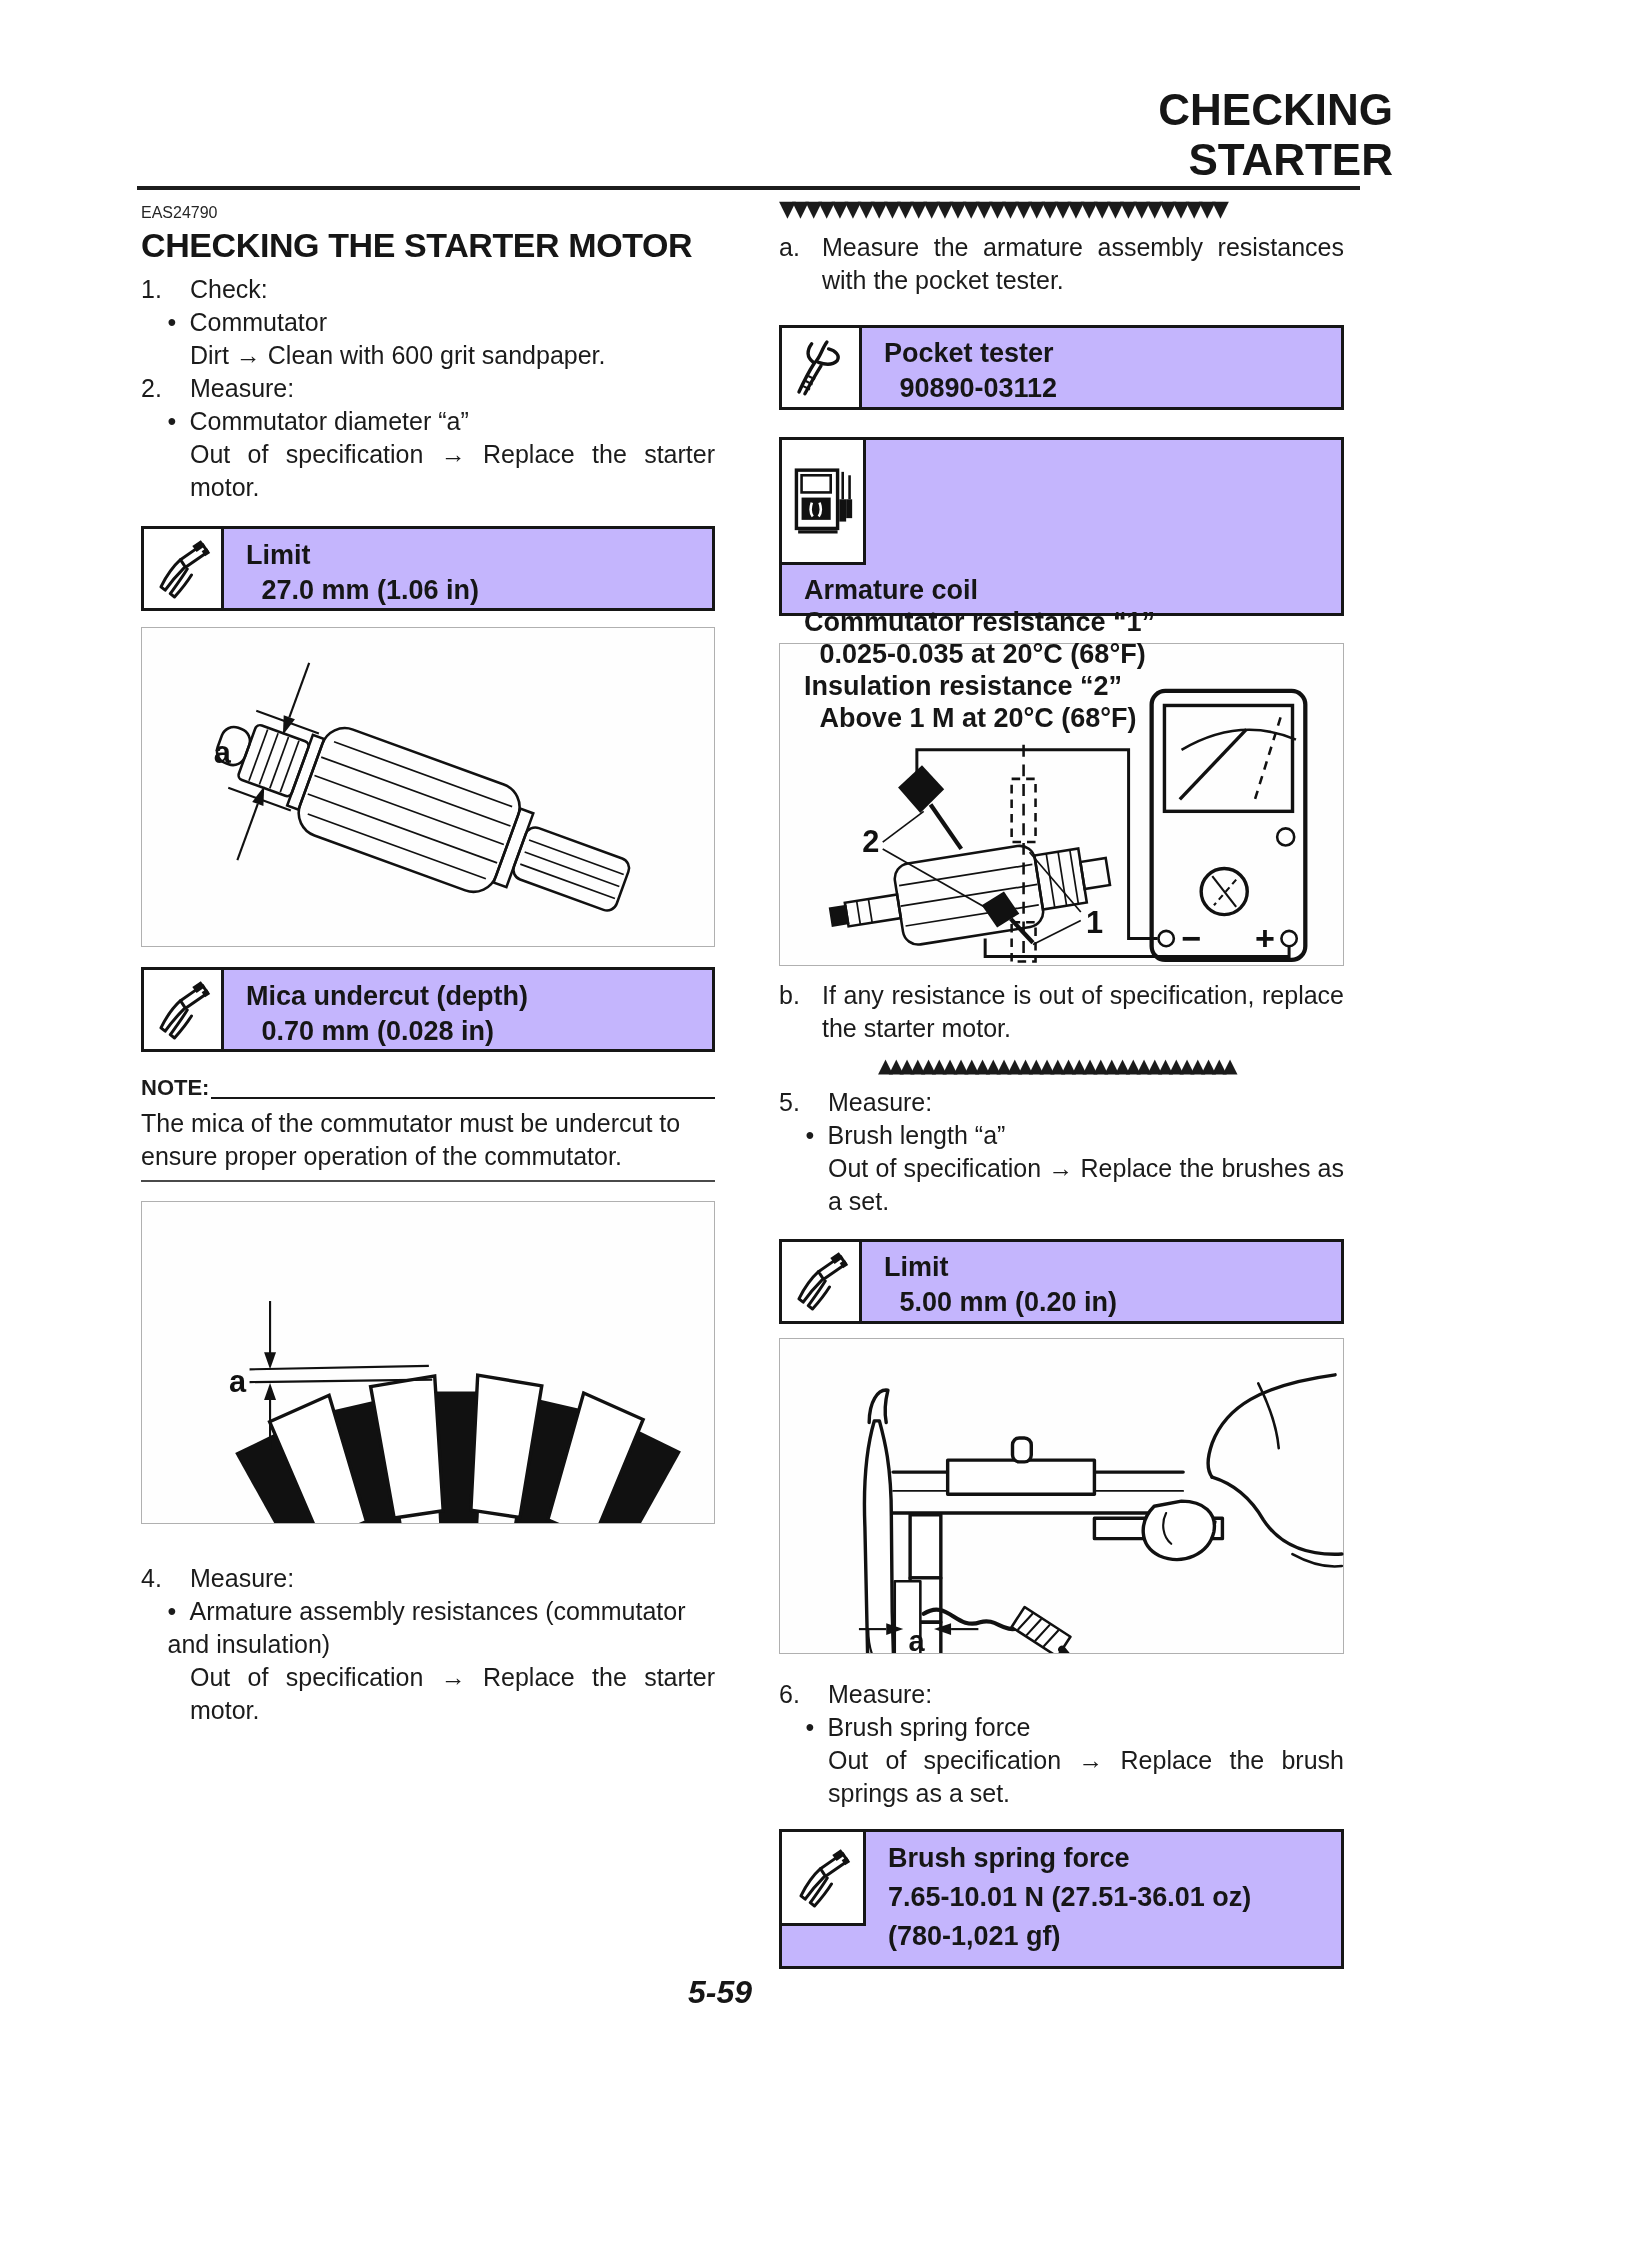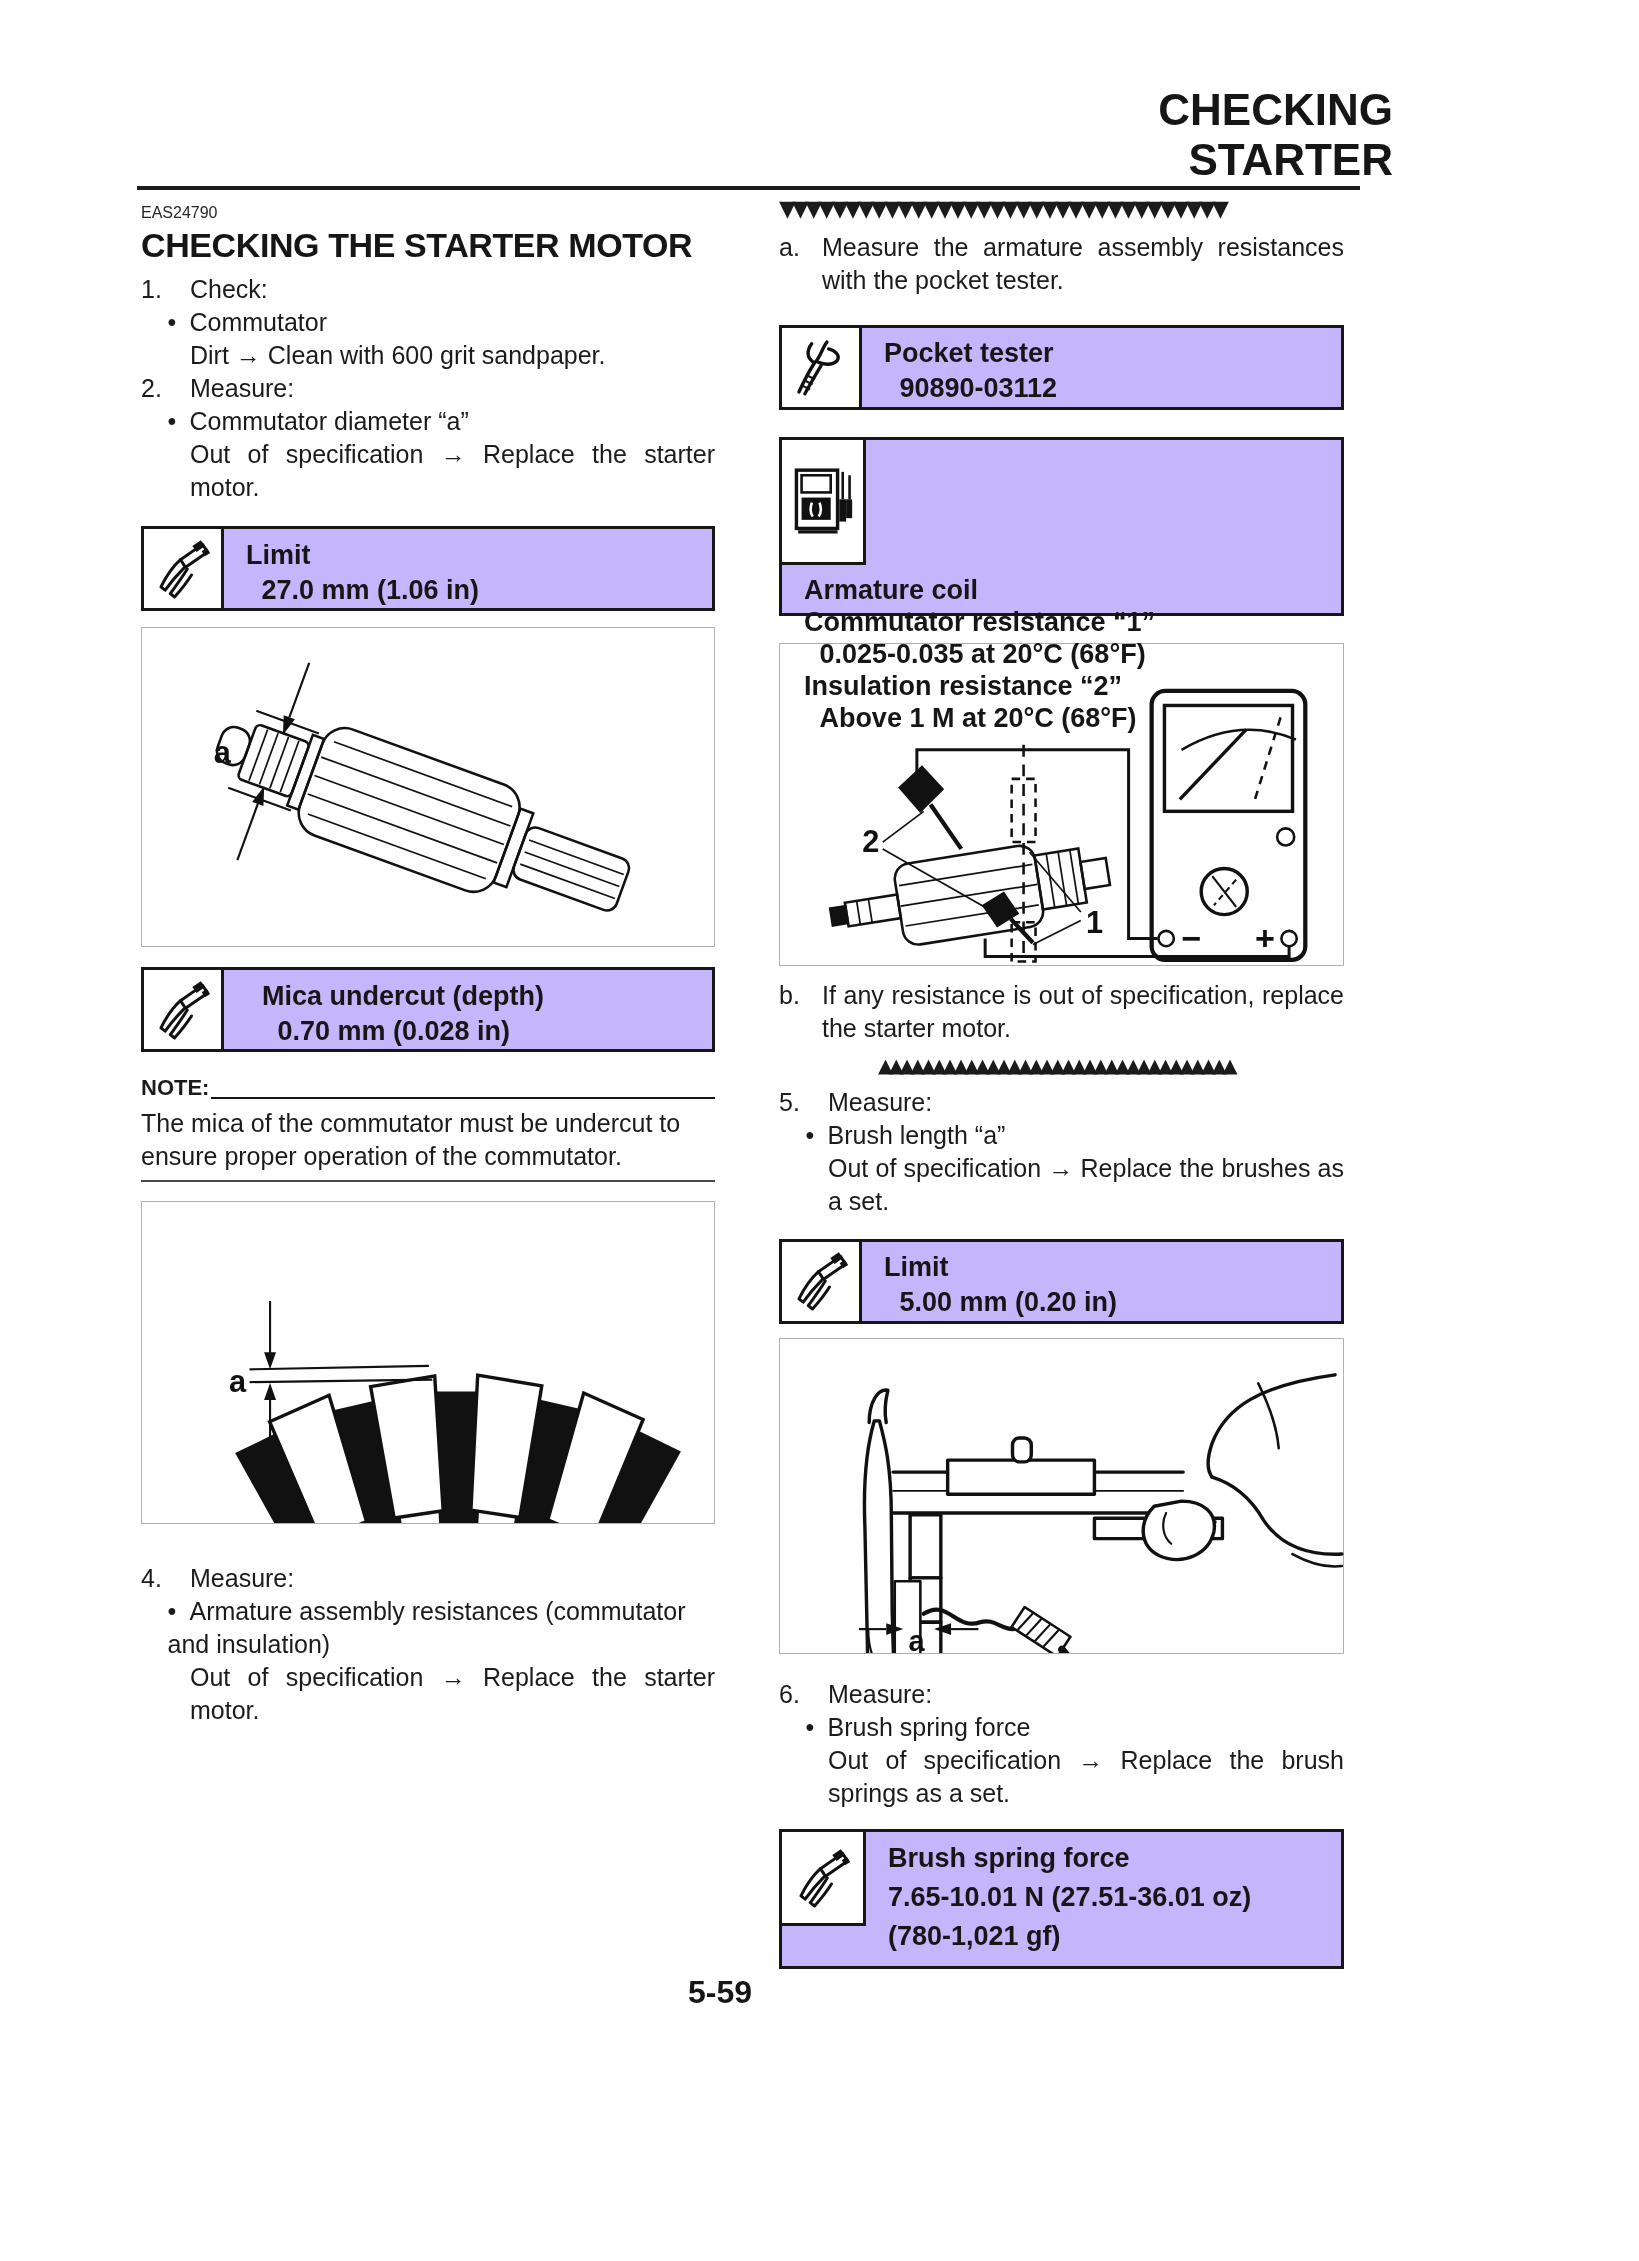--- a/index.html
+++ b/index.html
@@ -50,21 +50,21 @@
   .h164 { height:140px; }
   .ic146 { height:125px; }
   .ic110 { height:94px; }
 
   .fig { border:0.9px solid #b0b0b0; background:#fefefe; }
   .fig svg { display:block; }
 
   .mt-limit1 { margin-top:22px; }
   .mt-fig1 { margin-top:15.4px; }
   .mt-step3 { margin-top:31px; }
-  .mt-mica { margin-top:20.5px;gap:16px; }
+  .mt-mica { margin-top:20.5px; }
   .mt-note { margin-top:19px; }
   .mt-fig2 { margin-top:19px; }
   .mt-step4 { margin-top:38px; }
 
   .note-head { display:flex; align-items:flex-end; }
   .note-label { font-size:22px; font-weight:700; line-height:34px; }
   .note-fill { flex:1; border-bottom:2.6px solid #161616; margin-bottom:6px; margin-left:1.7px; }
   .note-text { margin-top:1.7px; font-size:25px; line-height:33px; }
   .note-rule { margin-top:7.7px; height:1.7px; background:#4a4a4a; }
 
@@ -76,21 +76,21 @@
   .mt-tool { margin-top:28px; }
   .mt-spec { margin-top:27px;flex-direction:column; }
   .mt-fig3 { margin-top:27px; }
   .mt-itemb { margin-top:13.7px; }
   .mt-step5 { margin-top:8.5px; }
   .mt-limit2 { margin-top:20.5px; }
   .mt-fig4 { margin-top:14.5px; }
   .mt-step6 { margin-top:24px; }
   .mt-force { margin-top:19px; }
 
-  .page-number { position:absolute; left:688px; top:1974px; font-size:32px; font-weight:700; color:#161616; }
+  .page-number { position:absolute; left:688px; top:1974px; font-size:32px; font-weight:700; color:#161616;font-style:italic; }
 
   .figlabel { font-weight:700; font-size:36px; fill:#111; font-family:"Liberation Sans","DejaVu Sans",sans-serif; }
 </style>
 </head>
 <body>
 
 <div class="page">
 
   <div class="header-title">CHECKING STARTER</div>
   <div class="rule-top"></div>

